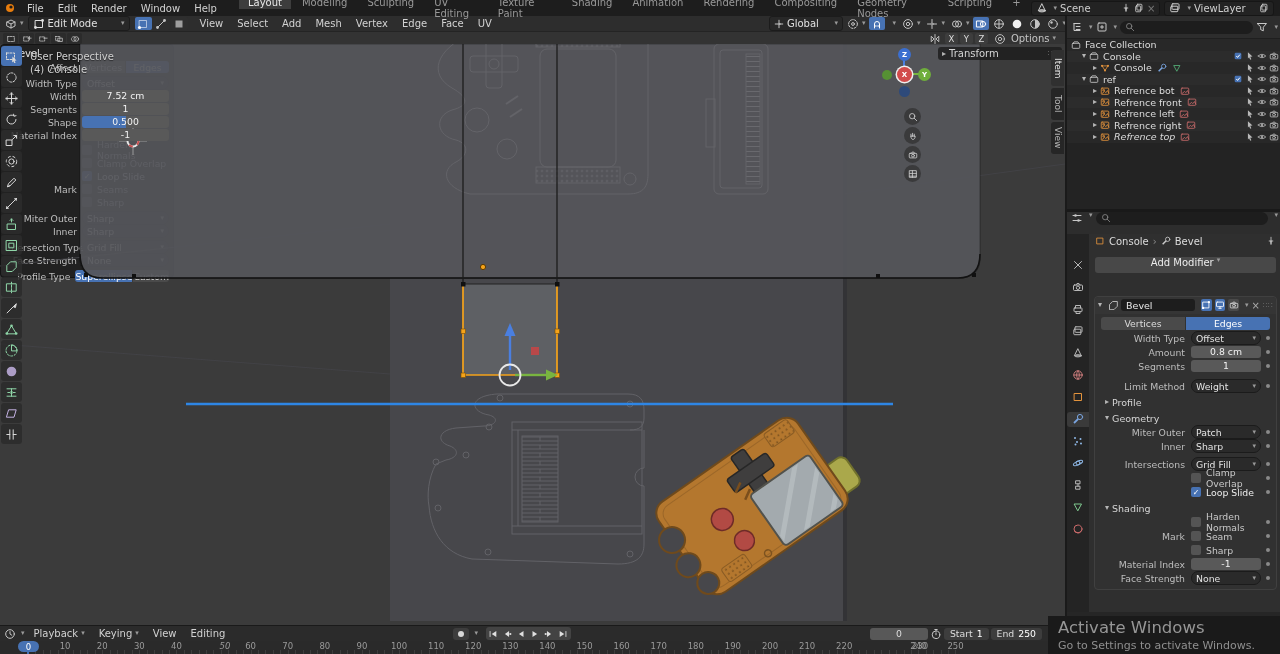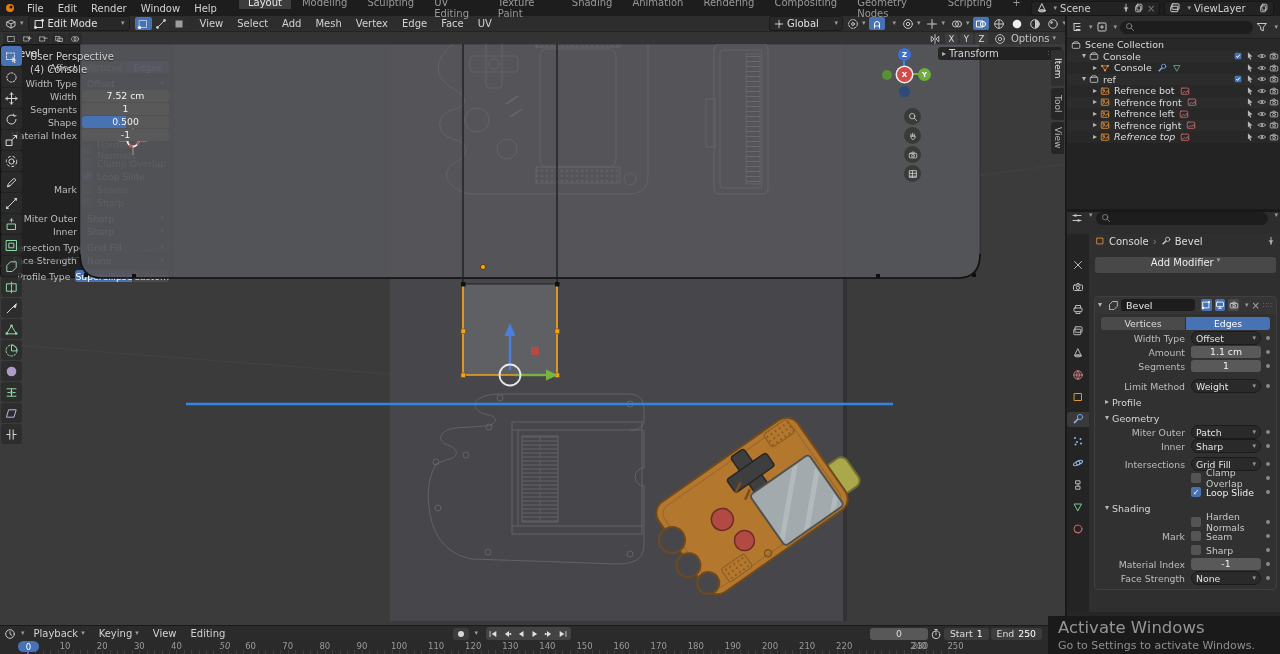--- a/index.html
+++ b/index.html
@@ -902,21 +902,21 @@
       <span class="chev">▾</span>
     </div>
     <div id="outliner-tree">
         <div class="ol-row" style="padding-left: 4px;">
           <span class="ic ic10" style="color: rgb(200, 200, 200);">
             <svg viewBox="0 0 12 12" xmlns="http://www.w3.org/2000/svg">
               <rect x="1.5" y="4" width="9" height="6" rx="1" fill="none" stroke="currentColor" stroke-width="1" stroke-linecap="round" stroke-linejoin="round"></rect>
               <path d="M2.5 4 3.8 2.2h4.4L9.5 4" fill="none" stroke="currentColor" stroke-width="1" stroke-linecap="round" stroke-linejoin="round"></path>
             </svg>
           </span>
-          <span style="margin-left: 4px;">Scene Collection</span>
+          <span style="margin-left: 4px;">Face Collection</span>
         </div>
         <div class="ol-row" style="padding-left: 15px;">
           <span class="exp">▾</span>
           <span class="ic ic10" style="color: rgb(200, 200, 200);">
             <svg viewBox="0 0 12 12" xmlns="http://www.w3.org/2000/svg">
               <rect x="1.5" y="4" width="9" height="6" rx="1" fill="none" stroke="currentColor" stroke-width="1" stroke-linecap="round" stroke-linejoin="round"></rect>
               <path d="M2.5 4 3.8 2.2h4.4L9.5 4" fill="none" stroke="currentColor" stroke-width="1" stroke-linecap="round" stroke-linejoin="round"></path>
             </svg>
           </span>
           <span style="margin-left: 4px;">Console</span>
@@ -1418,21 +1418,21 @@
                 <div class="dd2">
                   <span style="flex:1">Offset</span>
                   <span class="chev">▾</span>
                 </div>
               </div>
               <span class="adot"></span>
             </div>
           <div class="mrow">
               <span class="lbl">Amount</span>
             <div class="wid">
-                <div class="fld"><span>1.1 cm</span></div>
+                <div class="fld"><span>0.8 cm</span></div>
               </div>
               <span class="adot"></span>
             </div>
           <div class="mrow">
               <span class="lbl">Segments</span>
             <div class="wid">
                 <div class="fld"><span>1</span></div>
               </div>
               <span class="adot"></span>
             </div>

